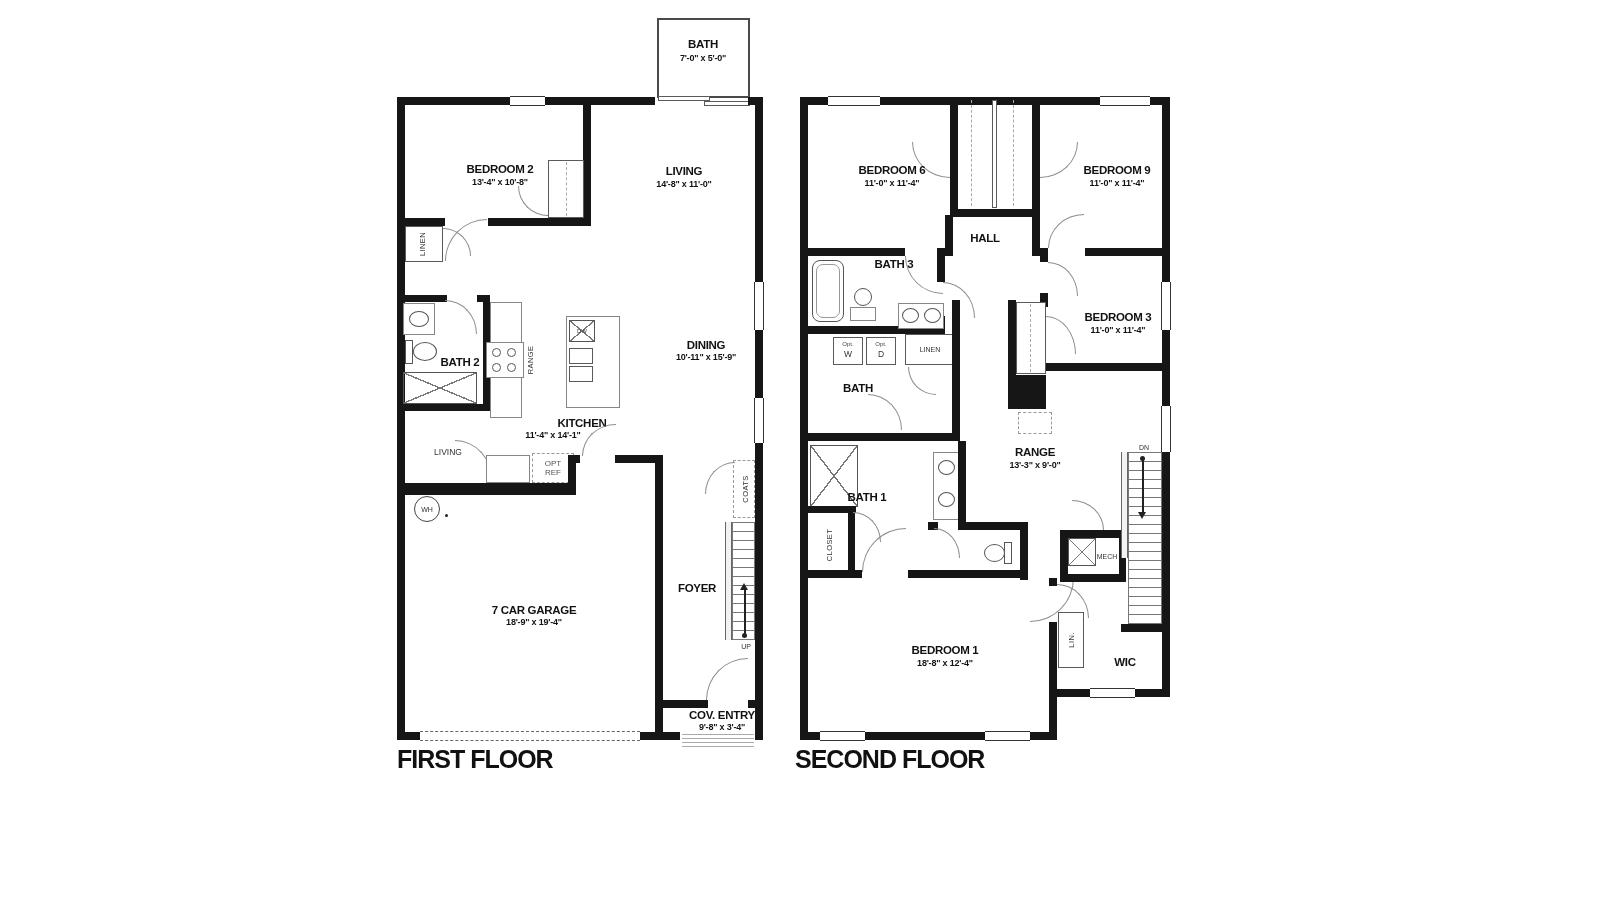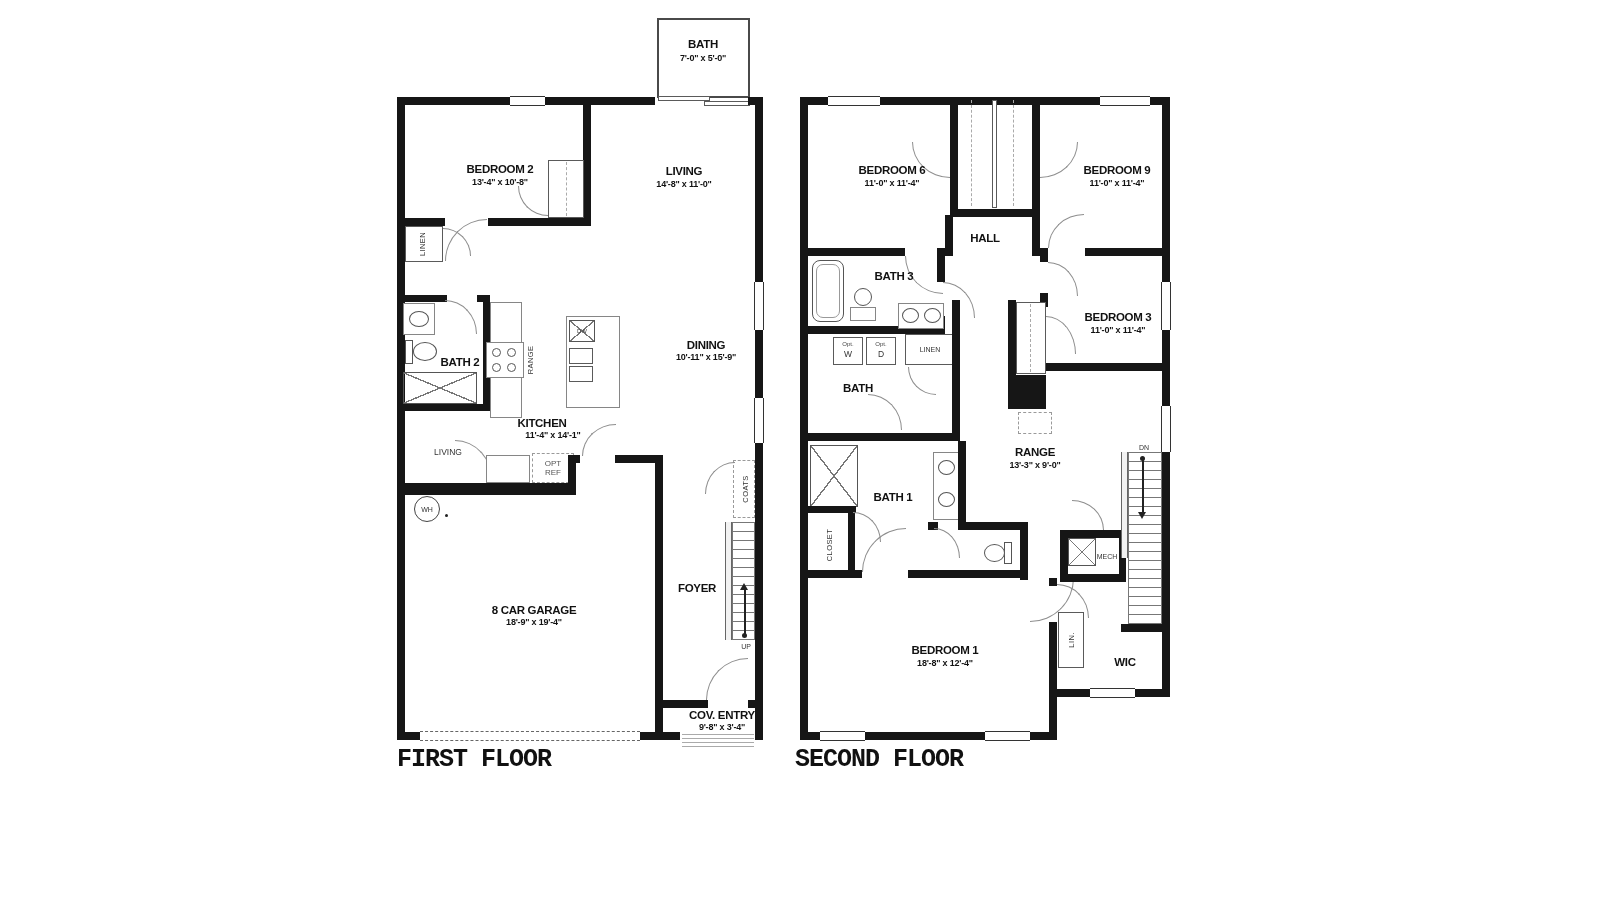--- a/index.html
+++ b/index.html
@@ -39,21 +39,21 @@
   .up{border-bottom:7px solid #222;}
   .down{border-top:7px solid #222;}
   .adot{position:absolute;width:5px;height:5px;border-radius:50%;background:#222;}
   .rl{position:absolute;transform:translate(-50%,-50%);font-weight:bold;font-size:11.5px;letter-spacing:-0.3px;white-space:nowrap;}
   .rd{position:absolute;transform:translate(-50%,-50%);font-weight:bold;font-size:9px;letter-spacing:-0.2px;white-space:nowrap;}
   .sl{position:absolute;transform:translate(-50%,-50%);font-size:8.5px;color:#333;white-space:nowrap;}
   .s7{font-size:7px;}
   .vl{position:absolute;transform:translate(-50%,-50%) rotate(-90deg);font-size:7.5px;color:#333;letter-spacing:0.4px;white-space:nowrap;}
   .tiny{position:absolute;transform:translate(-50%,-50%);font-size:6px;color:#444;white-space:nowrap;}
   .optref{position:absolute;transform:translate(-50%,-50%);width:30px;text-align:center;font-size:8px;line-height:1.15;color:#555;}
-  .title{position:absolute;font-weight:bold;font-size:25px;letter-spacing:-1px;white-space:nowrap;font-family:Liberation Mono, monospace;}
+  .title{position:absolute;font-weight:bold;font-size:25px;letter-spacing:-1px;white-space:nowrap;}
 </style>
 </head>
 <body>
 
 <div id="canvas">
 
   <div class="patio" style="left:657px;top:18px;width:93px;height:80px"></div>
   <div class="rl" style="left:703px;top:44px">BATH</div>
   <div class="rd" style="left:703px;top:58px">7'-0" x 5'-0"</div>
 
@@ -107,42 +107,42 @@
   <div class="oval" style="left:492px;top:348px;width:9px;height:9px"></div>
   <div class="oval" style="left:507px;top:348px;width:9px;height:9px"></div>
   <div class="oval" style="left:492px;top:363px;width:9px;height:9px"></div>
   <div class="oval" style="left:507px;top:363px;width:9px;height:9px"></div>
   <div class="vl" style="left:530px;top:360px">RANGE</div>
   <div class="cnt" style="left:566px;top:316px;width:54px;height:92px"></div>
   <div class="xbox" style="left:569px;top:320px;width:26px;height:22px"></div>
   <div class="tiny" style="left:582px;top:331px">DW</div>
   <div class="lw" style="left:569px;top:348px;width:24px;height:16px"></div>
   <div class="lw" style="left:569px;top:366px;width:24px;height:16px"></div>
-  <div class="rl" style="left:542px;top:423px">KITCHEN</div>
+  <div class="rl" style="left:582px;top:423px">KITCHEN</div>
   <div class="rd" style="left:553px;top:435px">11'-4" x 14'-1"</div>
   <div class="rl" style="left:706px;top:345px">DINING</div>
   <div class="rd" style="left:706px;top:357px">10'-11" x 15'-9"</div>
 
   <div class="sl" style="left:448px;top:452px">LIVING</div>
   <div class="arc a2" style="left:455px;top:440px;width:38px;height:42px"></div>
   <div class="cnt" style="left:486px;top:455px;width:44px;height:28px"></div>
   <div class="dash" style="left:532px;top:453px;width:42px;height:30px"></div>
   <div class="optref" style="left:553px;top:468px">OPT REF</div>
   <div class="w" style="left:397px;top:483px;width:178px;height:12px"></div>
   <div class="w" style="left:568px;top:455px;width:8px;height:40px"></div>
   <div class="w" style="left:568px;top:455px;width:12px;height:8px"></div>
   <div class="arc a1" style="left:582px;top:424px;width:34px;height:32px"></div>
   <div class="w" style="left:615px;top:455px;width:48px;height:8px"></div>
   <div class="w" style="left:655px;top:455px;width:8px;height:285px"></div>
 
   <div class="circ" style="left:414px;top:496px;width:26px;height:26px"></div>
   <div class="sl s7" style="left:427px;top:509px">WH</div>
   <div class="adot" style="left:445px;top:514px;width:3px;height:3px"></div>
 
-  <div class="rl" style="left:534px;top:610px">8 CAR GARAGE</div>
+  <div class="rl" style="left:534px;top:610px">7 CAR GARAGE</div>
   <div class="rd" style="left:534px;top:622px">18'-9" x 19'-4"</div>
 
   <div class="dash" style="left:733px;top:460px;width:22px;height:58px"></div>
   <div class="vl" style="left:745px;top:489px">COATS</div>
   <div class="arc a1" style="left:705px;top:462px;width:30px;height:32px"></div>
   <div class="stairs" style="left:732px;top:522px;width:23px;height:118px"></div>
   <div class="rail" style="left:725px;top:522px;width:7px;height:118px"></div>
   <div class="aline" style="left:744px;top:590px;height:45px"></div>
   <div class="ahd up" style="left:740px;top:583px"></div>
   <div class="adot" style="left:742px;top:633px"></div>
@@ -207,21 +207,21 @@
   <div class="arc a2" style="left:943px;top:282px;width:32px;height:36px"></div>
   <div class="w" style="left:800px;top:326px;width:145px;height:8px"></div>
   <div class="tub" style="left:812px;top:260px;width:32px;height:62px">
       <span class="tubi"></span>
     </div>
   <div class="oval" style="left:854px;top:288px;width:18px;height:18px"></div>
   <div class="cnt" style="left:850px;top:307px;width:26px;height:14px"></div>
   <div class="cnt" style="left:898px;top:303px;width:46px;height:26px"></div>
   <div class="oval" style="left:902px;top:308px;width:17px;height:15px"></div>
   <div class="oval" style="left:924px;top:308px;width:17px;height:15px"></div>
-  <div class="rl" style="left:894px;top:276px">BATH 3</div>
+  <div class="rl" style="left:894px;top:264px">BATH 3</div>
 
   <div class="lw" style="left:833px;top:337px;width:30px;height:28px"></div>
   <div class="tiny" style="left:848px;top:344px">Opt.</div>
   <div class="sl" style="left:848px;top:354px">W</div>
   <div class="lw" style="left:866px;top:337px;width:30px;height:28px"></div>
   <div class="tiny" style="left:881px;top:344px">Opt.</div>
   <div class="sl" style="left:881px;top:354px">D</div>
   <div class="lw" style="left:905px;top:334px;width:52px;height:31px"></div>
   <div class="sl s7" style="left:930px;top:349px">LINEN</div>
   <div class="arc a4" style="left:908px;top:367px;width:28px;height:28px"></div>
@@ -244,21 +244,21 @@
 
   <div class="rl" style="left:1035px;top:452px">RANGE</div>
   <div class="rd" style="left:1035px;top:465px">13'-3" x 9'-0"</div>
 
   <div class="w" style="left:800px;top:433px;width:160px;height:8px"></div>
   <div class="xbox" style="left:810px;top:445px;width:48px;height:62px"></div>
   <div class="cnt" style="left:933px;top:452px;width:26px;height:68px"></div>
   <div class="oval" style="left:938px;top:460px;width:17px;height:15px"></div>
   <div class="oval" style="left:938px;top:492px;width:17px;height:15px"></div>
   <div class="w" style="left:958px;top:441px;width:8px;height:89px"></div>
-  <div class="rl" style="left:893px;top:497px">BATH 1</div>
+  <div class="rl" style="left:867px;top:497px">BATH 1</div>
   <div class="w" style="left:928px;top:522px;width:10px;height:8px"></div>
   <div class="w" style="left:962px;top:522px;width:66px;height:8px"></div>
   <div class="arc a2" style="left:934px;top:528px;width:26px;height:30px"></div>
   <div class="w" style="left:1020px;top:522px;width:8px;height:58px"></div>
   <div class="tank" style="left:1004px;top:542px;width:8px;height:22px"></div>
   <div class="oval" style="left:984px;top:544px;width:21px;height:18px"></div>
   <div class="w" style="left:808px;top:506px;width:48px;height:7px"></div>
   <div class="w" style="left:848px;top:506px;width:7px;height:72px"></div>
   <div class="vl" style="left:829px;top:545px">CLOSET</div>
   <div class="arc a2" style="left:853px;top:512px;width:28px;height:30px"></div>

